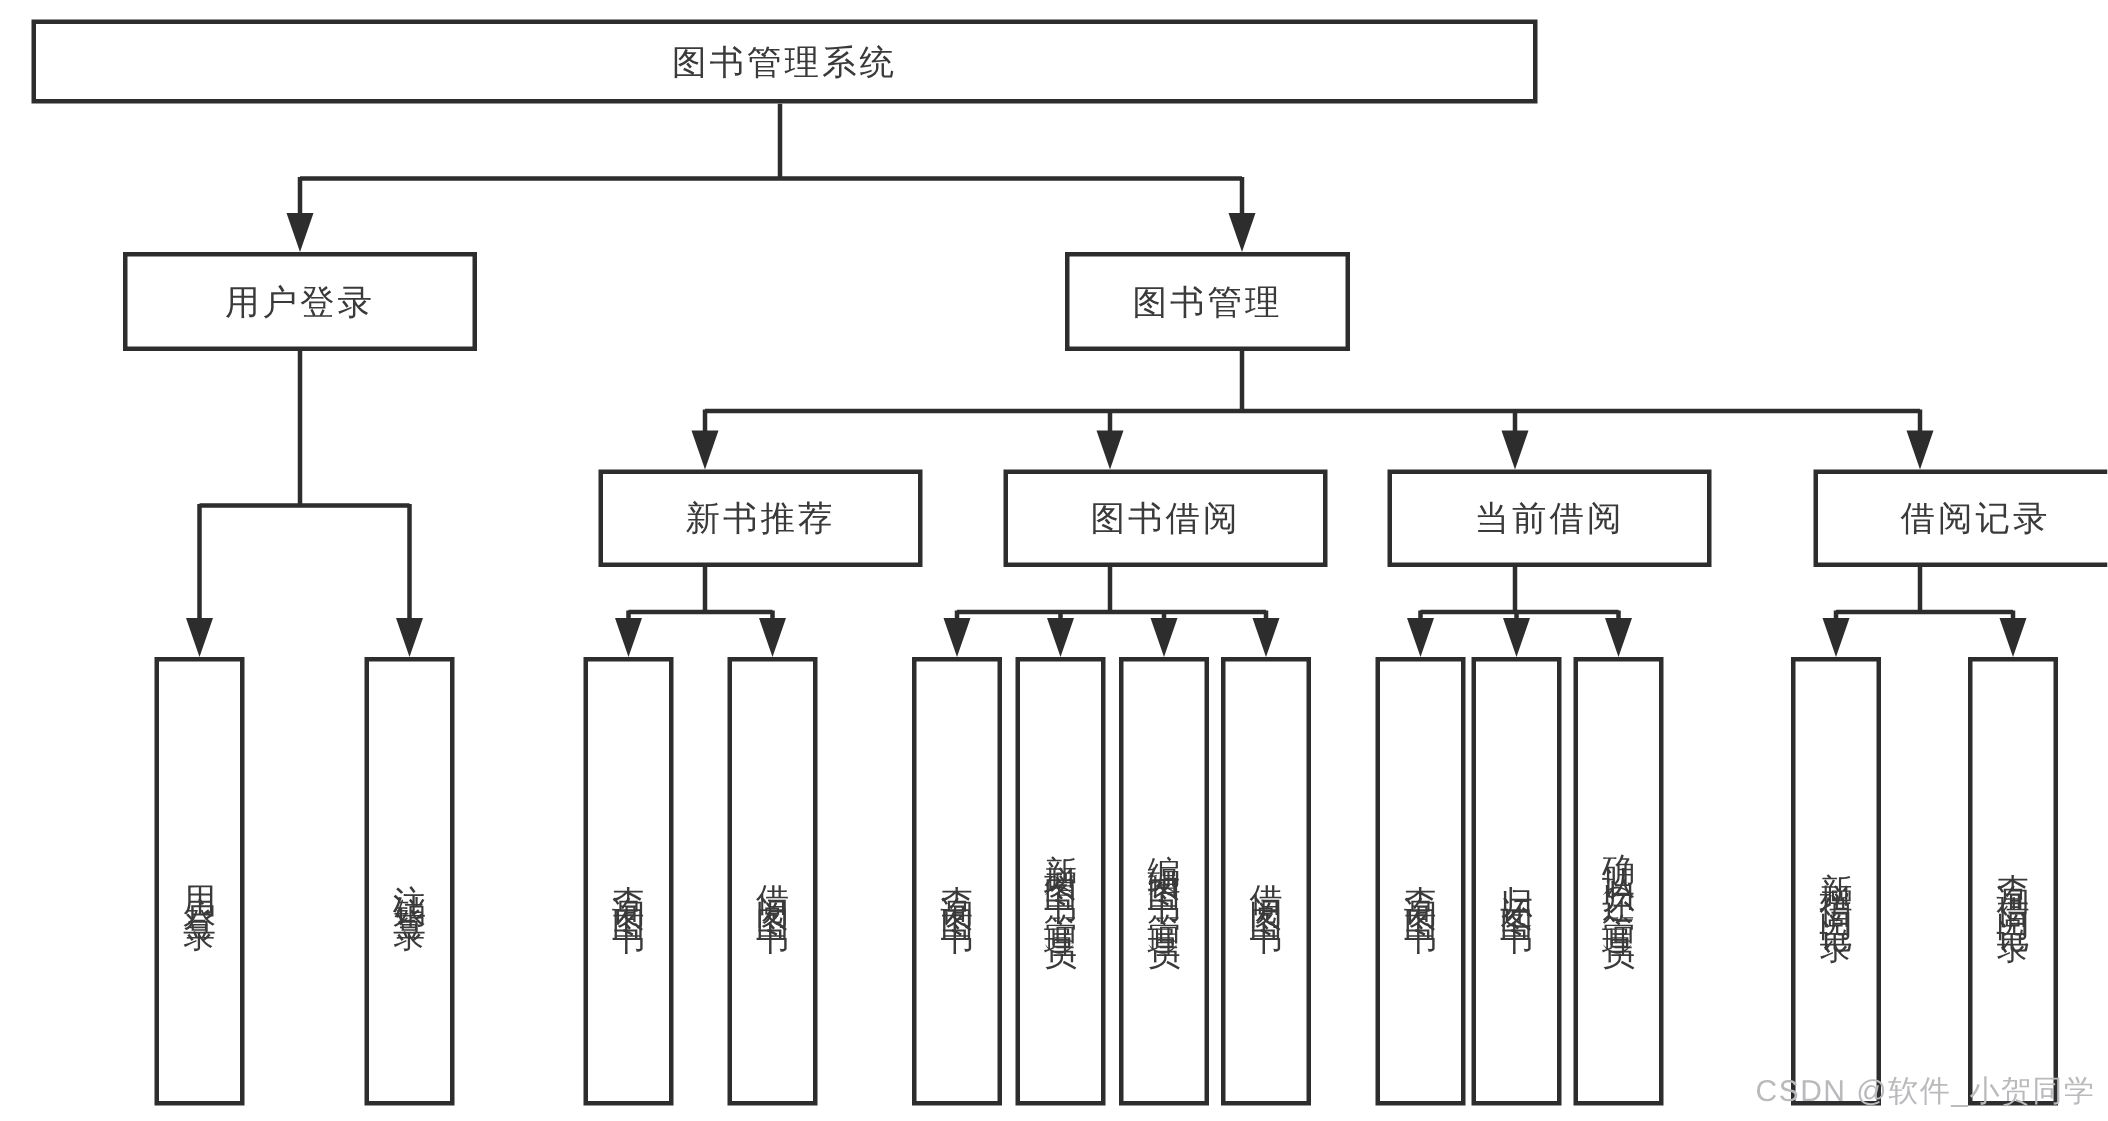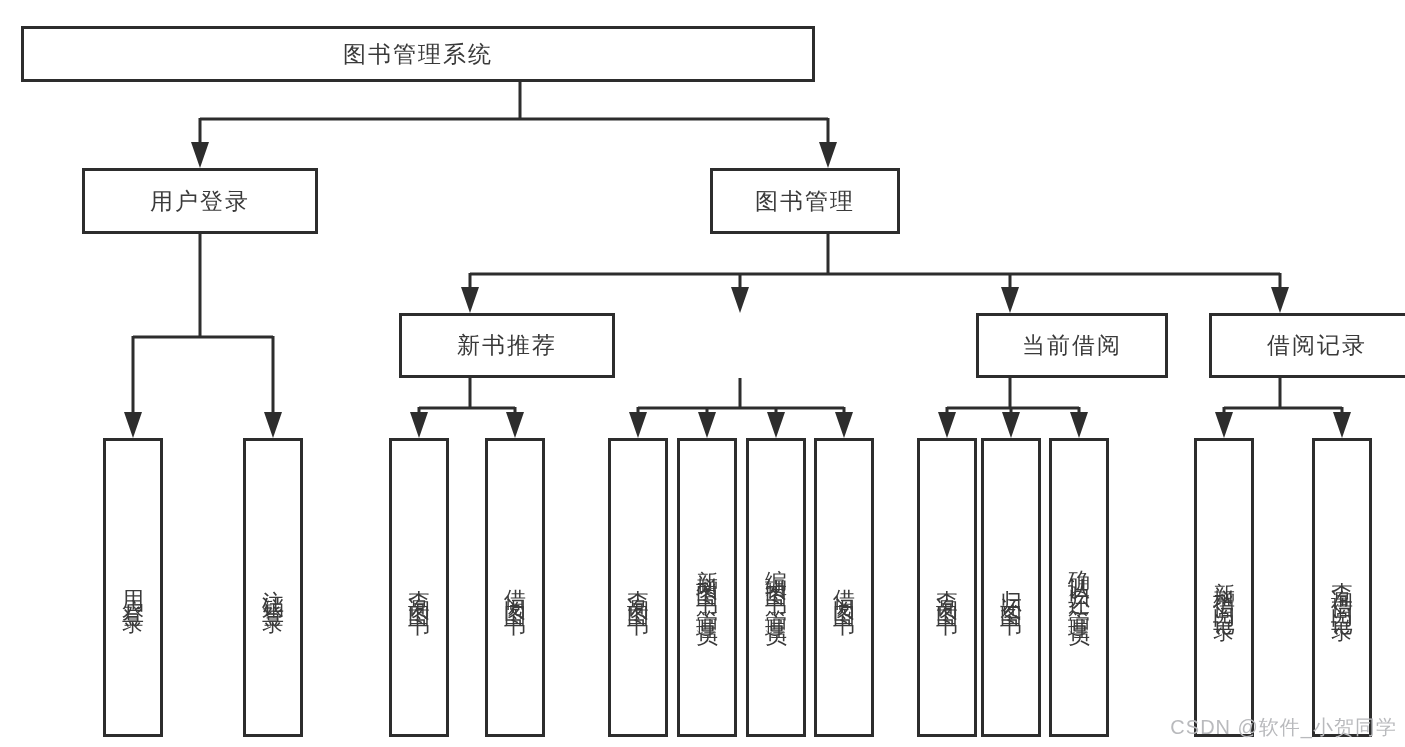--- a/index.html
+++ b/index.html
@@ -97,35 +97,38 @@
       <polygon points="767,412 785,412 776,438"></polygon>
       <polygon points="835,412 853,412 844,438"></polygon>
       <polygon points="938,412 956,412 947,438"></polygon>
       <polygon points="1002,412 1020,412 1011,438"></polygon>
       <polygon points="1070,412 1088,412 1079,438"></polygon>
       <polygon points="1215,412 1233,412 1224,438"></polygon>
       <polygon points="1333,412 1351,412 1342,438"></polygon>
     </g>
   </svg>
 
-  <div class="node" style="left:21px; top:26px; width:794px; height:56px">
+  <div class="node" style="left:21px; top:13px; width:1004px; height:56px">
     <span class="hlabel">图书管理系统</span>
   </div>
 
   <div class="node lvl2" style="left:82px; width:236px">
     <span class="hlabel">用户登录</span>
   </div>
   <div class="node lvl2" style="left:710px; width:190px">
     <span class="hlabel">图书管理</span>
   </div>
 
   <div class="node lvl3" style="left:362px; width:216px">
     <span class="hlabel">新书推荐</span>
   </div>
-  <div class="node lvl3" style="left:939px; width:192px">
+  <div class="node lvl3" style="left:632px; width:216px">
+    <span class="hlabel">图书借阅</span>
+  </div>
+  <div class="node lvl3" style="left:888px; width:216px">
     <span class="hlabel">当前借阅</span>
   </div>
   <div class="node lvl3" style="left:1172px; width:216px">
     <span class="hlabel">借阅记录</span>
   </div>
 
   <div class="node leaf" style="left:103px">
     <span class="vlabel">用户登录</span>
   </div>
   <div class="node leaf" style="left:243px">

